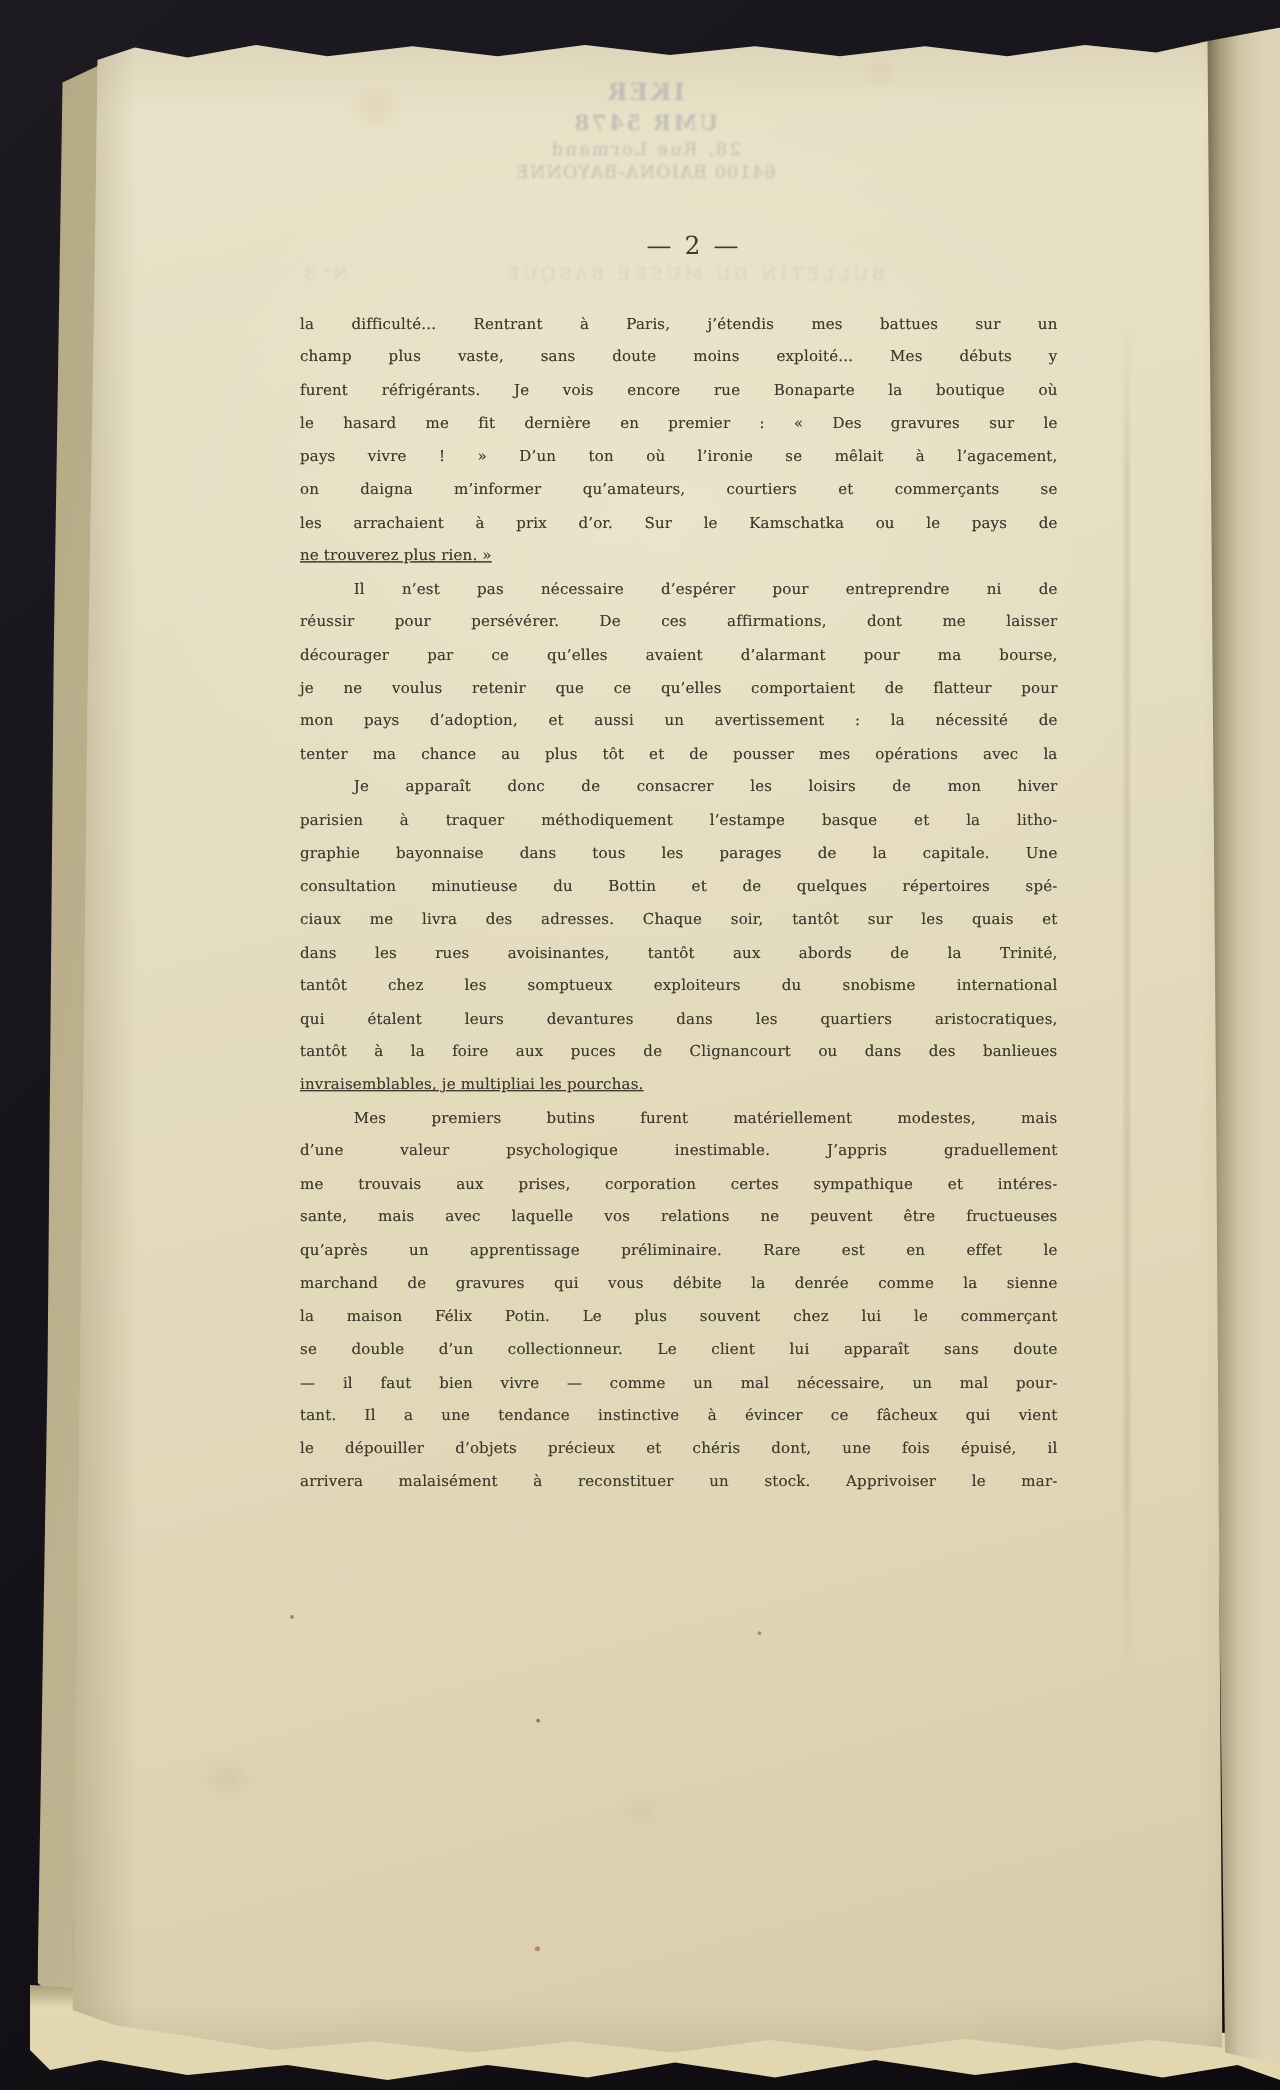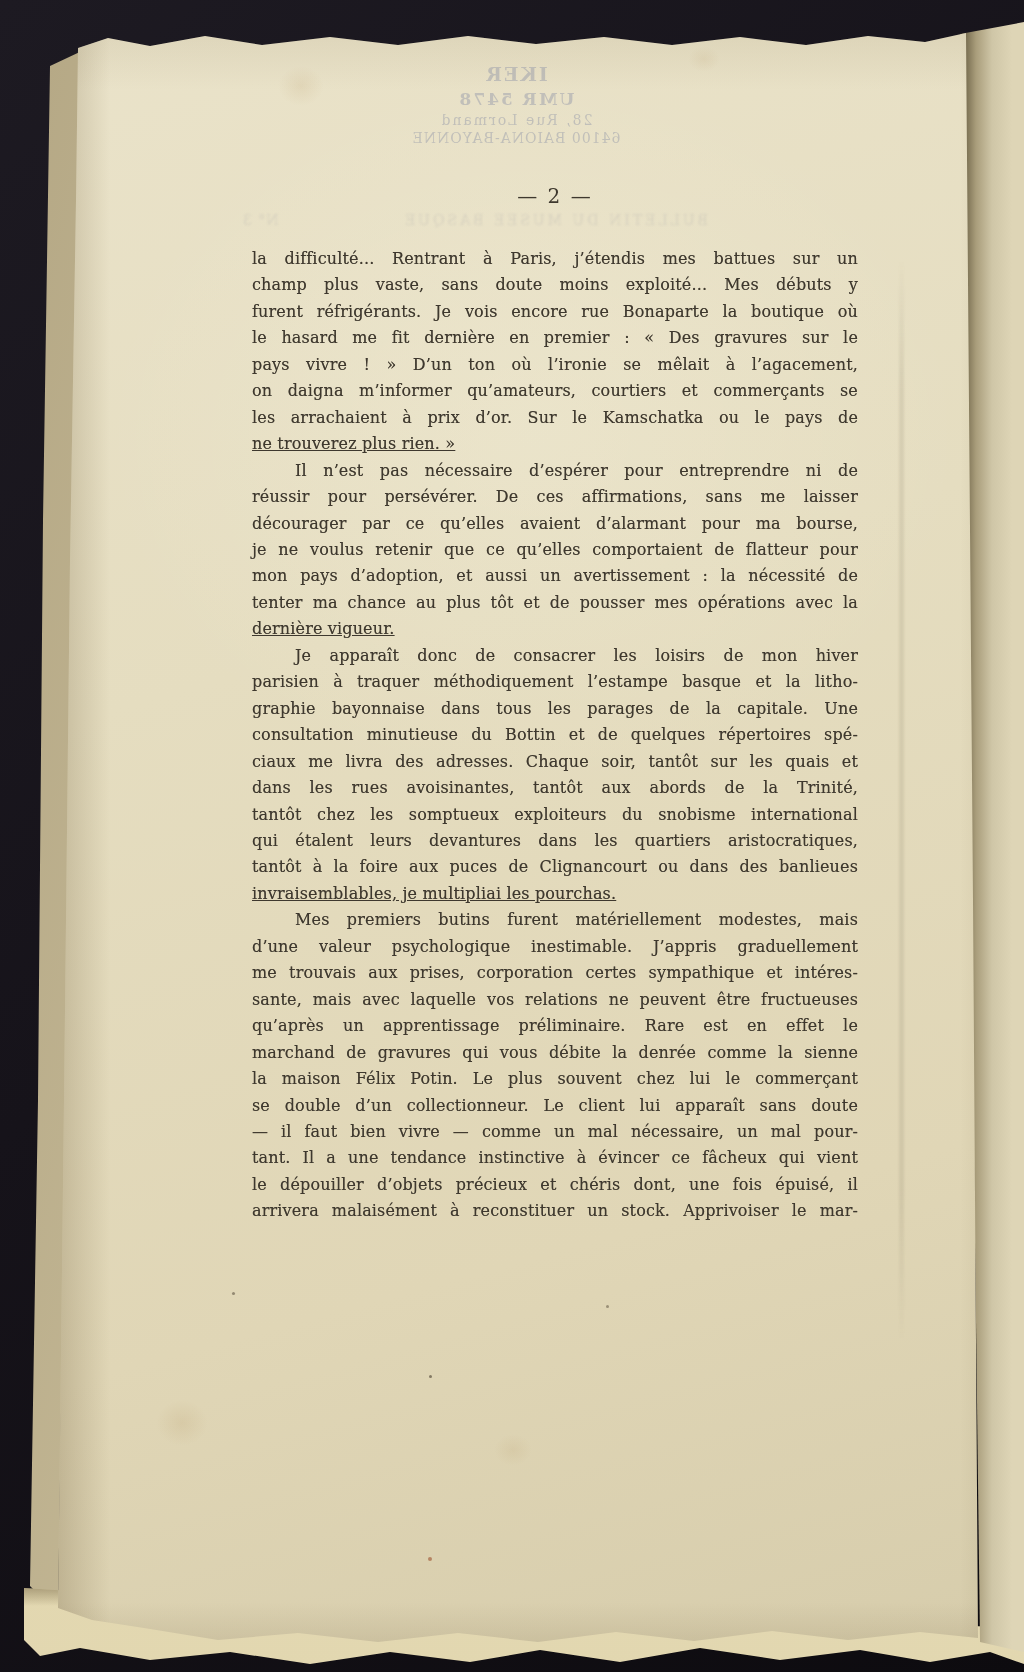--- a/index.html
+++ b/index.html
@@ -65,22 +65,22 @@
     color:rgba(128,133,150,.16);
     filter:blur(.8px);
     font-size:14px;letter-spacing:3px;text-align:center;
   }
   .ghost-header .frag{position:absolute;right:-10px;top:0;letter-spacing:1px;}
   .pagenum{
     position:absolute;left:252px;top:184px;width:606px;
     text-align:center;font-size:20px;color:#3e382e;letter-spacing:2px;
   }
   .textblock{
-    position:absolute;left:252px;top:246px;width:606px;
-    font-size:16px;line-height:26.45px;color:#3e382e;
+    position:absolute;left:240px;top:246px;width:606px;
+    font-size:12px;line-height:26.45px;color:#3e382e;
     letter-spacing:.15px;
     text-shadow:0 0 .5px rgba(62,56,46,.55);
   }
   .para{margin:0;}
   .line{text-align:justify;text-align-last:justify;}
   .line.endline{text-align-last:left;text-decoration:underline;}
   .line.indent{text-indent:43px;}
   .stain{position:absolute;border-radius:50%;}
   .stain.a{left:278px;top:66px;width:46px;height:40px;background:radial-gradient(rgba(172,136,80,.13),rgba(172,136,80,0) 70%);}
   .stain.b{left:688px;top:46px;width:32px;height:26px;background:radial-gradient(rgba(172,136,80,.10),rgba(172,136,80,0) 70%);}
@@ -132,26 +132,25 @@
           <div class="line">champ plus vaste, sans doute moins exploité... Mes débuts y</div>
           <div class="line">furent réfrigérants. Je vois encore rue Bonaparte la boutique où</div>
           <div class="line">le hasard me fit dernière en premier : « Des gravures sur le</div>
           <div class="line">pays vivre ! » D’un ton où l’ironie se mêlait à l’agacement,</div>
           <div class="line">on daigna m’informer qu’amateurs, courtiers et commerçants se</div>
           <div class="line">les arrachaient à prix d’or. Sur le Kamschatka ou le pays de</div>
           <div class="line endline">ne trouverez plus rien. »</div>
         </div>
         <div class="para">
           <div class="line indent">Il n’est pas nécessaire d’espérer pour entreprendre ni de</div>
-          <div class="line">réussir pour persévérer. De ces affirmations, sans me laisser</div>
+          <div class="line">réussir pour persévérer. De ces affirmations, dont me laisser</div>
           <div class="line">décourager par ce qu’elles avaient d’alarmant pour ma bourse,</div>
           <div class="line">je ne voulus retenir que ce qu’elles comportaient de flatteur pour</div>
           <div class="line">mon pays d’adoption, et aussi un avertissement : la nécessité de</div>
           <div class="line">tenter ma chance au plus tôt et de pousser mes opérations avec la</div>
-          <div class="line endline">dernière vigueur.</div>
         </div>
         <div class="para">
           <div class="line indent">Je apparaît donc de consacrer les loisirs de mon hiver</div>
           <div class="line">parisien à traquer méthodiquement l’estampe basque et la litho-</div>
           <div class="line">graphie bayonnaise dans tous les parages de la capitale. Une</div>
           <div class="line">consultation minutieuse du Bottin et de quelques répertoires spé-</div>
           <div class="line">ciaux me livra des adresses. Chaque soir, tantôt sur les quais et</div>
           <div class="line">dans les rues avoisinantes, tantôt aux abords de la Trinité,</div>
           <div class="line">tantôt chez les somptueux exploiteurs du snobisme international</div>
           <div class="line">qui étalent leurs devantures dans les quartiers aristocratiques,</div>

